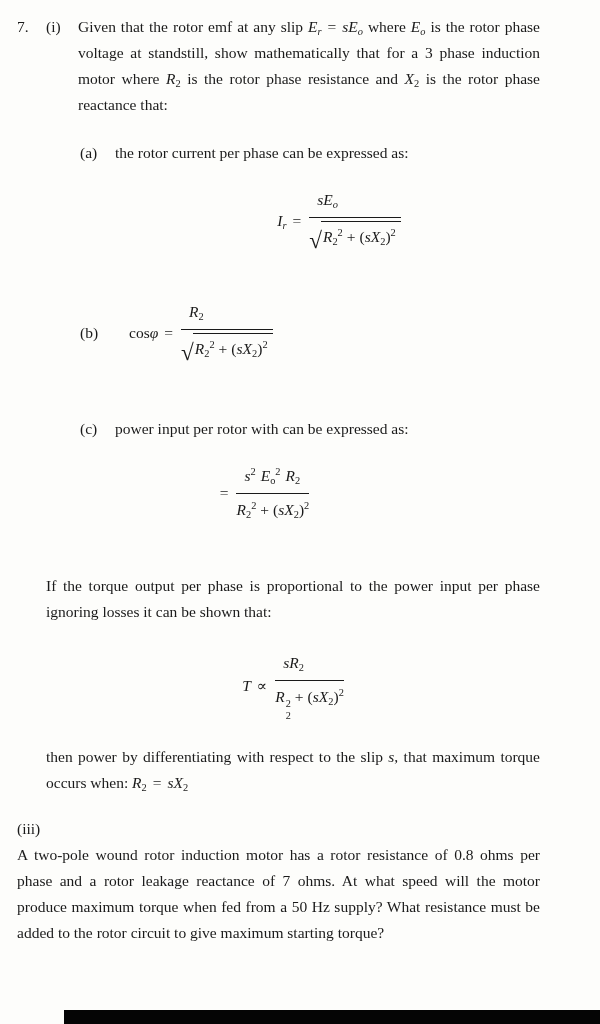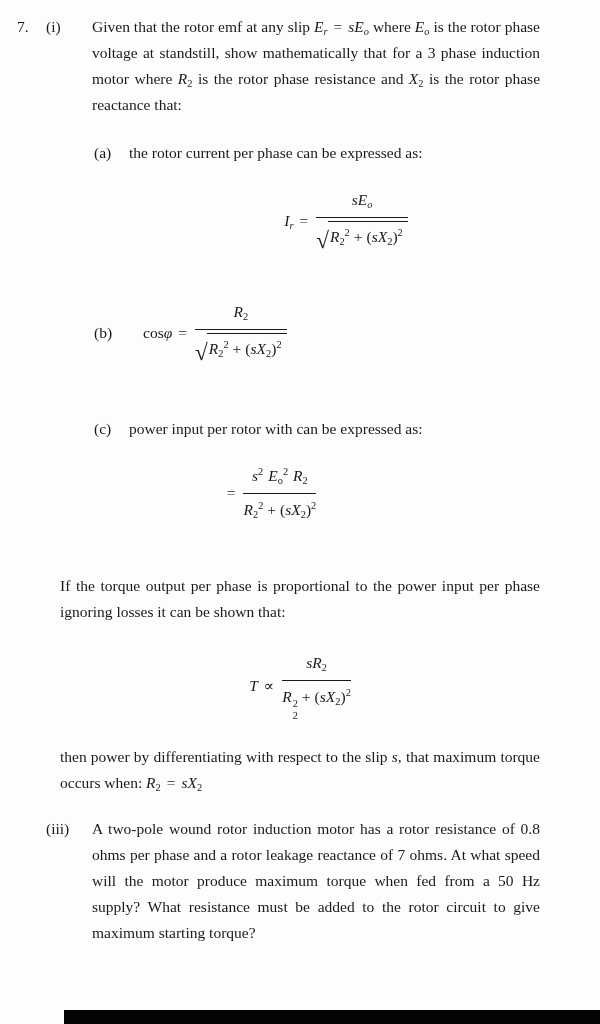--- a/index.html
+++ b/index.html
@@ -12,52 +12,52 @@
     line-height:1.68;
     position:relative;
     overflow:hidden;
   }
   .page { padding:14px 60px 0 17px; }
   p { margin:0; }
   .just { text-align:justify; }
   .qrow { display:flex; }
   .qnum { width:29px; flex-shrink:0; }
   .plabel { width:32px; flex-shrink:0; }
-  .pbody { flex:1; min-width:0;margin-left:14px; }
+  .pbody { flex:1; min-width:0; }
   .sub-block { display:flex; margin-left:2px; }
   .sub-label { width:35px; flex-shrink:0; }
 
   .mi { font-style:italic; }
   sub, sup { font-size:0.67em; line-height:0; }
   sub { vertical-align:-0.3em; }
   sup { vertical-align:0.55em; }
   .op { padding:0 6px; }
   .opx { padding:0 4px; }
   .sp { margin-left:5px; }
 
   .formula { display:flex; align-items:center; justify-content:center; white-space:nowrap; }
   .formula-a { margin:20px 0 0 0; padding-left:60px; }
   .formula-c { margin:20px 0 0 0; padding-right:95px; }
   .formula-t { margin:24px 0 0 0; }
 
-  .frac { display:inline-block; text-align:center; vertical-align:middle; margin-left:2px; }
+  .frac { display:inline-block; vertical-align:middle; margin-left:2px; }
   .num { display:block; border-bottom:1.4px solid #1a1a1a; padding:1px 8px 4px; }
   .den { display:block; padding-top:3px; }
 
   .sqrt { display:inline-flex; align-items:flex-end; }
   .radical { font-size:1.5em; line-height:0.95; font-style:normal; margin-right:-1px; }
   .radicand { border-top:1.3px solid #1a1a1a; padding:2px 5px 1px 2px; white-space:nowrap; }
 
   .stack { display:inline-flex; flex-direction:column; font-size:0.66em; line-height:1.15; vertical-align:-0.5em; margin-left:1px; }
 
   .row-b { margin-top:42px; }
   .row-a { margin-top:22px; }
   .row-c { margin-top:48px; }
   .row-ii { margin-top:50px; }
-  .row-iii { margin-top:20px; }
+  .row-iii { margin-top:20px;flex-direction:column; }
   .p2 { margin-top:22px; }
 
   .scan-bar { position:absolute; left:64px; right:0; bottom:0; height:14px; background:#050505; }
 </style>
 </head>
 <body>
 
 <div class="page">
 
   <div class="qrow">

